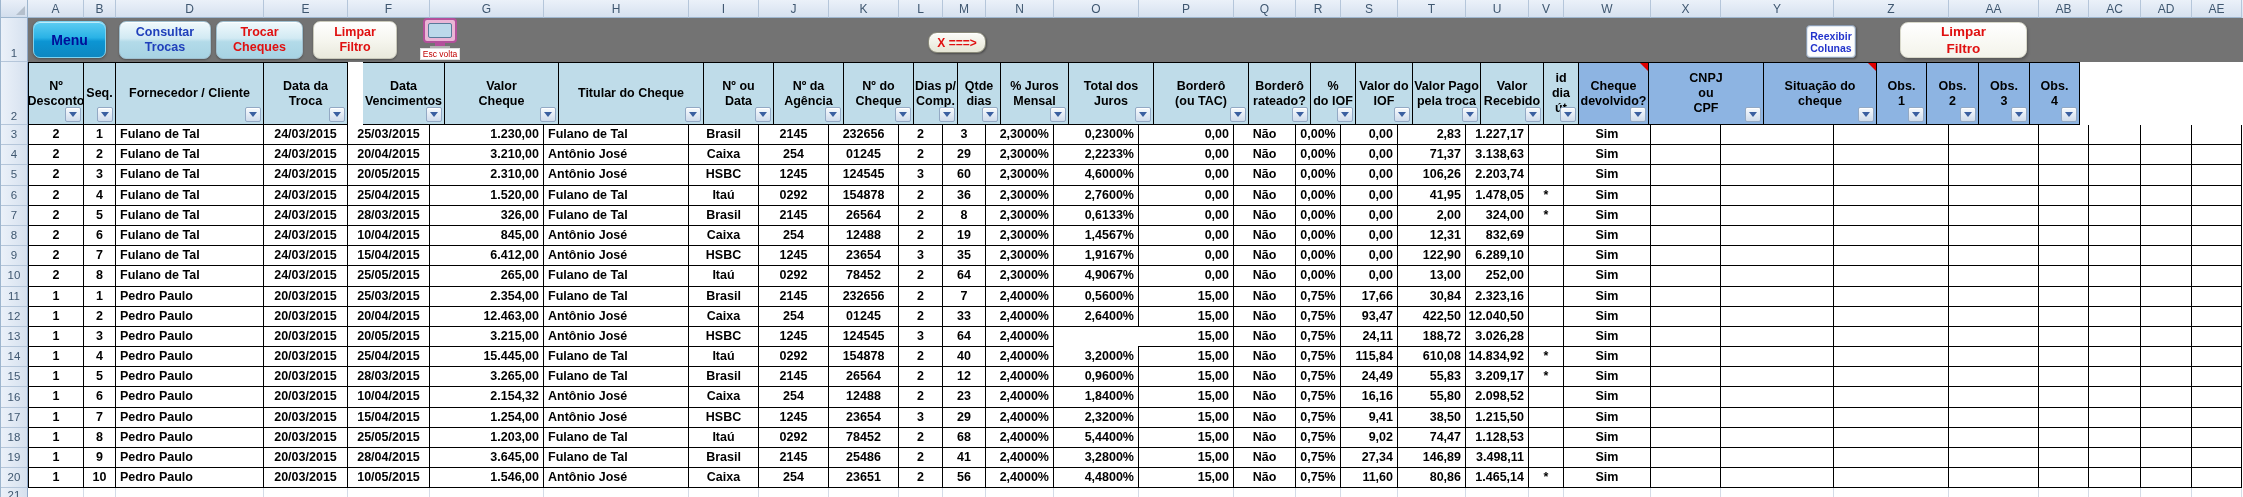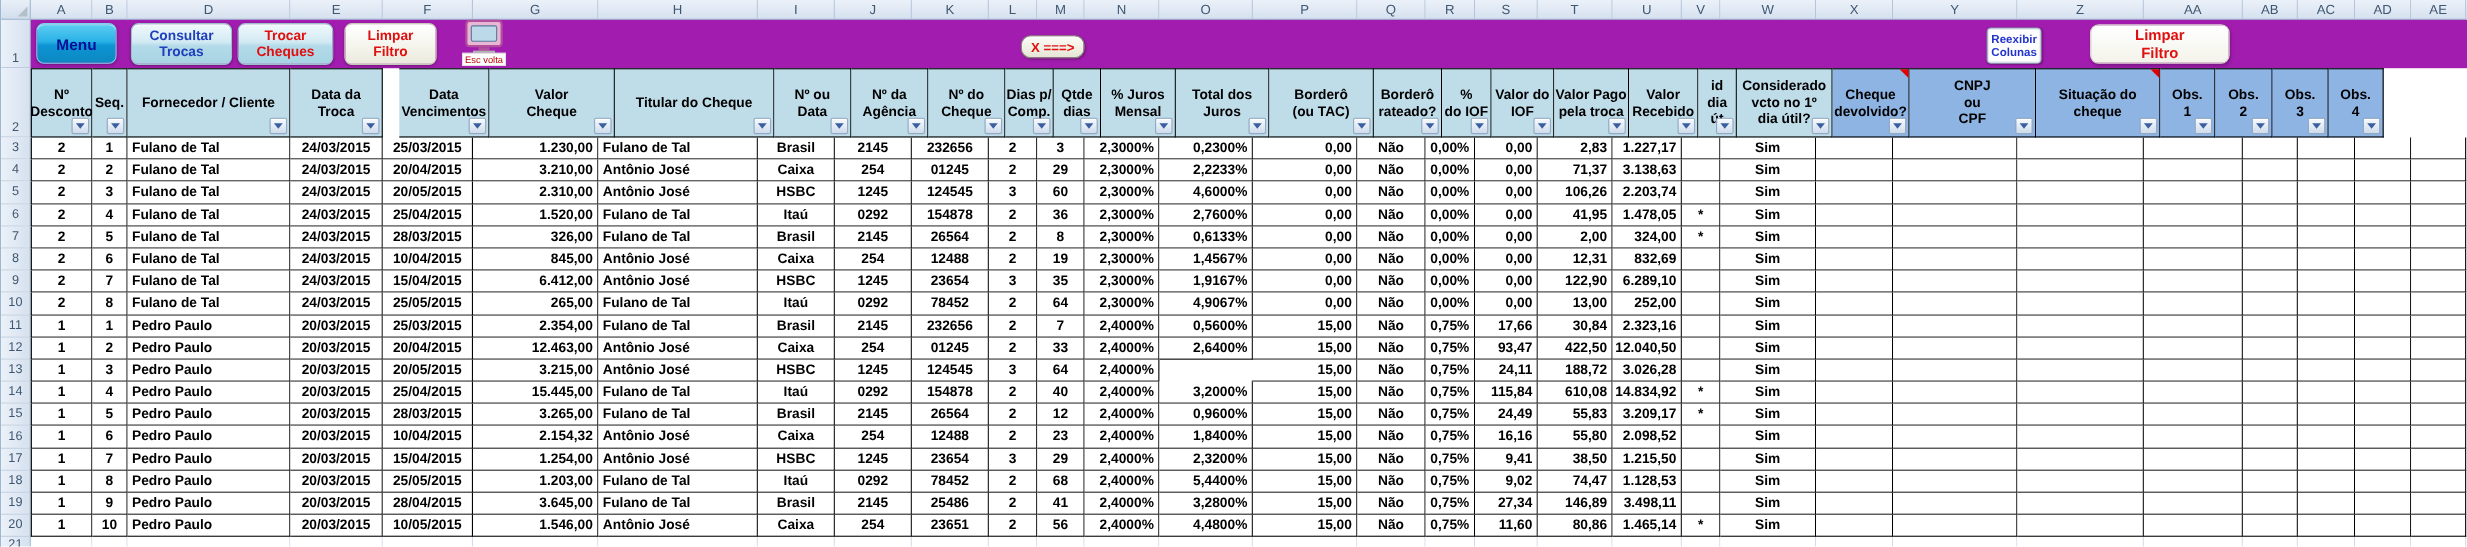--- a/index.html
+++ b/index.html
@@ -10,21 +10,21 @@
   .letters-row { display: flex; height: 18px; background: linear-gradient(#ebf1f9,#d6e1ef); }
   .corner { width: 27px; height: 18px; position: relative; border-right: 1px solid #9eb6ce; border-bottom: 1px solid #9eb6ce; background: linear-gradient(#e9eff8,#d2deed); }
   .corner-tri { position: absolute; right: 2px; bottom: 2px; width: 0; height: 0; border-left: 9px solid transparent; border-bottom: 9px solid #b4bfcc; }
   .letter { height: 18px; display: flex; align-items: center; justify-content: center; font-size: 12px; color: #3f5770; border-right: 1px solid #b5c6da; border-bottom: 1px solid #9eb6ce; background: linear-gradient(#ebf1f9,#d6e1ef); }
 
   
   .rownum { width: 27px; display: flex; align-items: flex-end; justify-content: center; padding-bottom: 2px; font-size: 11.5px; color: #3f5770; background: linear-gradient(90deg,#ebf1f9,#d6e1ef); border-right: 1px solid #8fa8c8; border-bottom: 1px solid #b5c6da; }
 
   
   .toolbar-row { display: flex; height: 44px; }
-  .toolbar-band { position: relative; flex: 1; background: #a21caf; }
+  .toolbar-band { position: relative; flex: 1; background: #737373; }
   .btn { position: absolute; display: flex; align-items: center; justify-content: center; text-align: center; font-weight: bold; white-space: pre-line; cursor: pointer; border-radius: 7px; }
   .btn-menu { left: 5px; top: 3px; width: 73px; height: 37px; font-size: 14px; color: #000f99; border: 1px solid #7fd2ef; background: linear-gradient(#5ecdf2 0%,#29b2e6 45%,#0c95d3 55%,#0d87c1 100%); box-shadow: 0 1px 3px rgba(0,0,0,.35), inset 0 1px 0 rgba(255,255,255,.6); }
   .btn-pale { font-size: 12.5px; line-height: 15px; border: 1px solid #9fbfcf; background: linear-gradient(#f0f9fc 0%,#d2eaf3 45%,#b3dbe9 55%,#a7d3e3 100%); box-shadow: 0 1px 2px rgba(0,0,0,.3), inset 0 1px 0 rgba(255,255,255,.8); }
   .btn-consultar { left: 91px; top: 3px; width: 92px; height: 38px; color: #2040bb; }
   .btn-trocar { left: 188px; top: 3px; width: 87px; height: 38px; color: #e01010; }
   .btn-white { font-size: 12.5px; line-height: 15px; border: 1px solid #c9c9bb; background: linear-gradient(#ffffff 0%,#f6f6ef 50%,#e9e9dc 100%); box-shadow: 0 1px 2px rgba(0,0,0,.3), inset 0 1px 0 #fff; }
   .btn-limpar-left { left: 285px; top: 3px; width: 84px; height: 38px; color: #e01010; }
   .btn-x { left: 900px; top: 14px; width: 58px; height: 21px; font-size: 12px; color: #e01010; border-radius: 9px; border: 1px solid #8a8a7a; background: linear-gradient(#fcfcf8,#e6e6d6); box-shadow: 1px 1px 2px rgba(0,0,0,.35), inset 0 1px 0 #fff; }
   .btn-reexibir { left: 1778px; top: 7px; width: 50px; height: 33px; font-size: 10.5px; line-height: 12px; color: #2233cc; border-radius: 4px; border: 1px solid #8a9ab0; background: #fdfdfd; box-shadow: inset 0 0 0 1px #dfe8f2, 1px 1px 2px rgba(0,0,0,.3); }
   .btn-limpar-right { left: 1872px; top: 4px; width: 127px; height: 36px; font-size: 13.5px; line-height: 17px; color: #e01010; border-radius: 8px; border: 1px solid #d8d8ca; background: linear-gradient(#ffffff,#f3f3ea); box-shadow: 1px 2px 3px rgba(0,0,0,.25); }
@@ -270,28 +270,20 @@
           </div>
         </div>
         <div class="hcell hlight" style="width: 35px;">
           <div class="hlabel">id
 dia
 út</div>
           <div class="filter-btn">
             <div class="filter-arrow"></div>
           </div>
         </div>
-        <div class="hcell hlight" style="width: 87px;">
-          <div class="hlabel">Considerado
-vcto no 1º
-dia útil?</div>
-          <div class="filter-btn">
-            <div class="filter-arrow"></div>
-          </div>
-        </div>
         <div class="hcell hdark comment" style="width: 70px;">
           <div class="hlabel">Cheque
 devolvido?</div>
           <div class="filter-btn">
             <div class="filter-arrow"></div>
           </div>
         </div>
         <div class="hcell hdark" style="width: 115px;">
           <div class="hlabel">CNPJ
 ou

